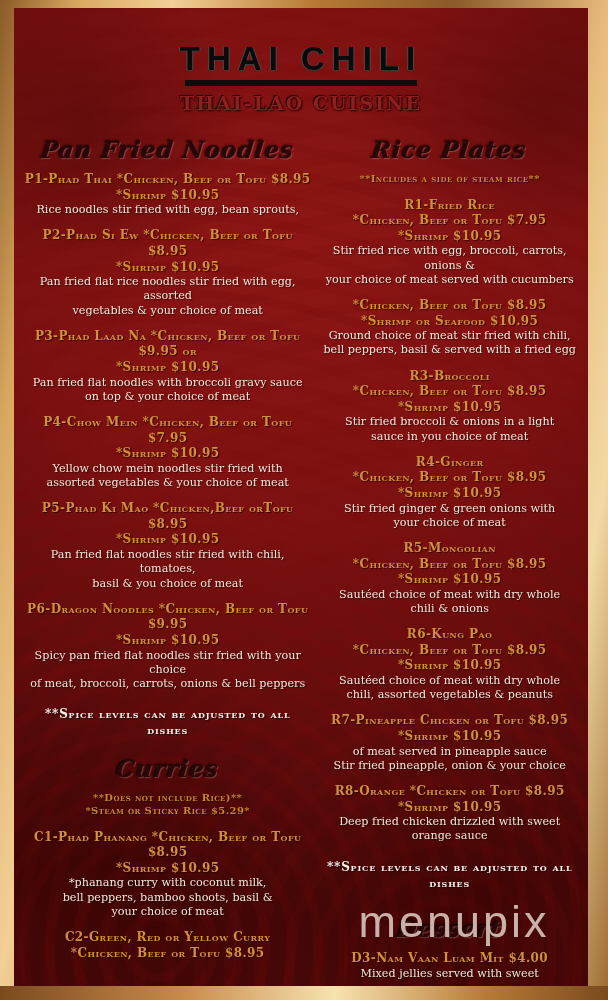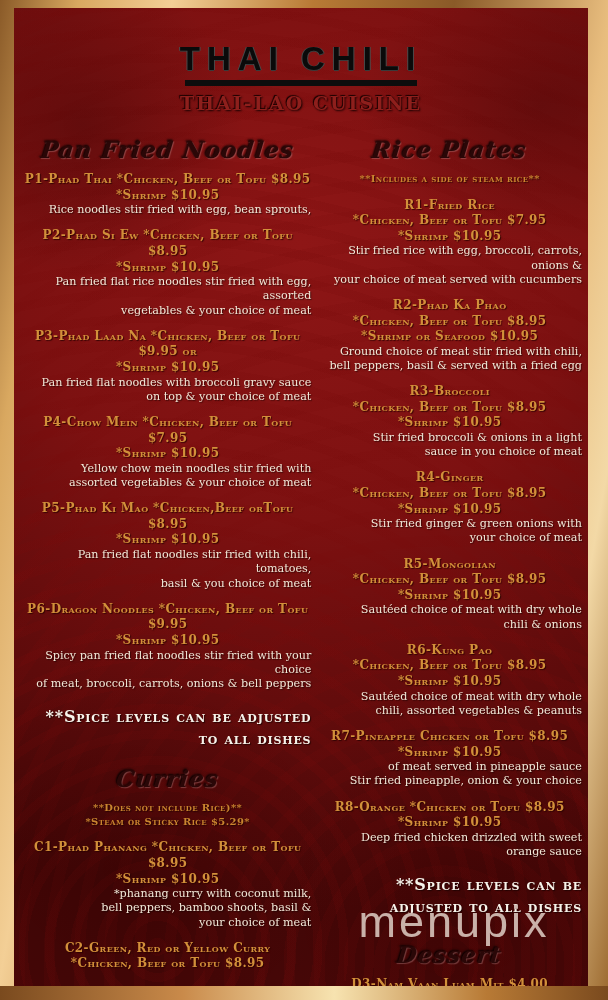--- a/index.html
+++ b/index.html
@@ -63,28 +63,26 @@
   .section-notes{margin-bottom:12px;}
   .menu-item{margin:0 0 11px;}
   .item-title-line{
     font-variant:small-caps;font-weight:bold;font-size:12px;
     color:#d2903a;letter-spacing:0.4px;line-height:1.3;
     text-shadow:1px 1px 1px rgba(40,0,0,0.8);
   }
   .item-desc-line{
     font-size:11.2px;color:#f2e8d8;line-height:1.27;
     text-shadow:1px 1px 1px rgba(20,0,0,0.6);
-    text-align:right;
   }
   .spice-note{margin:15px 0 6px;}
   .spice-note-line{
-    font-variant:small-caps;font-weight:bold;font-size:16px;
+    font-variant:small-caps;font-weight:bold;font-size:12px;
     color:#f7f3ea;letter-spacing:0.8px;line-height:1.35;
     text-shadow:1px 1px 1px rgba(20,0,0,0.7);
-    text-align:right;
   }
   #col-left .menu-section:nth-of-type(2){margin-top:16px;}
   #col-right .menu-section:nth-of-type(2){margin-top:24px;}
   .watermark{
     position:absolute;left:60%;top:90.8%;
     font-family:"Liberation Sans", sans-serif;font-weight:400;
     font-size:45px;letter-spacing:3px;color:rgba(233,226,215,0.78);
     text-shadow:0 0 1px rgba(90,10,10,0.9);
   }
 </style>
@@ -169,21 +167,20 @@
               <div class="section-note">**Includes a side of steam rice**</div>
             </div>
             <div class="menu-item">
               <div class="item-title-line">R1-Fried Rice</div>
               <div class="item-title-line">*Chicken, Beef or Tofu $7.95</div>
               <div class="item-title-line">*Shrimp $10.95</div>
               <div class="item-desc-line">Stir fried rice with egg, broccoli, carrots, onions &amp;</div>
               <div class="item-desc-line">your choice of meat served with cucumbers</div>
             </div>
             <div class="menu-item">
-              <div class="item-title-line">R2-Phad Ka Phao</div>
               <div class="item-title-line">*Chicken, Beef or Tofu $8.95</div>
               <div class="item-title-line">*Shrimp or Seafood $10.95</div>
               <div class="item-desc-line">Ground choice of meat stir fried with chili,</div>
               <div class="item-desc-line">bell peppers, basil &amp; served with a fried egg</div>
             </div>
             <div class="menu-item">
               <div class="item-title-line">R3-Broccoli</div>
               <div class="item-title-line">*Chicken, Beef or Tofu $8.95</div>
               <div class="item-title-line">*Shrimp $10.95</div>
               <div class="item-desc-line">Stir fried broccoli &amp; onions in a light</div>

